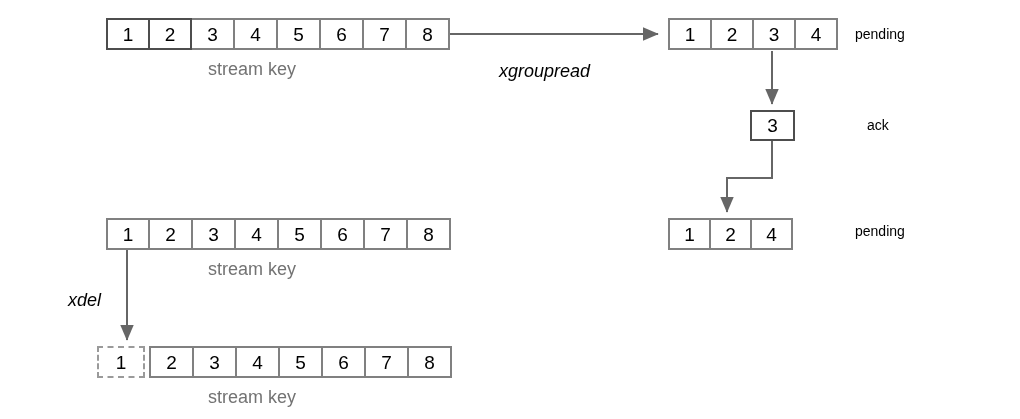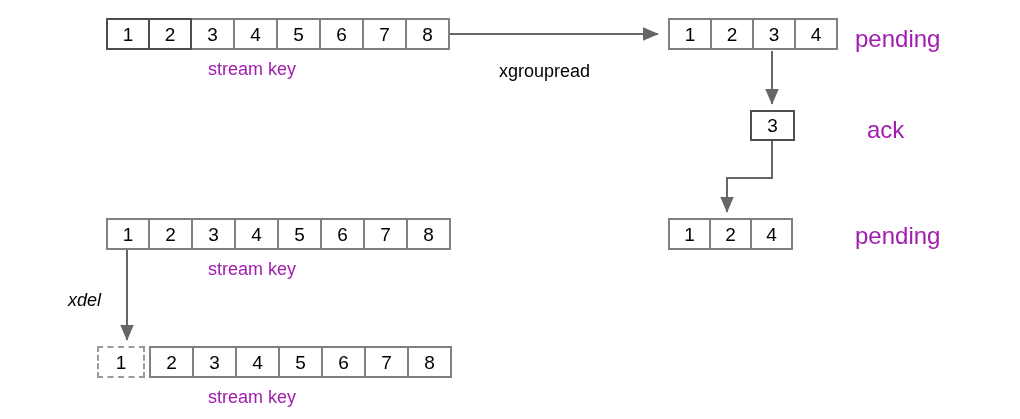--- a/index.html
+++ b/index.html
@@ -56,29 +56,29 @@
     border: 2px dashed #9a9a9a;
     margin-right: 4px;
     z-index: 2;
   }
   .cell.dashed + .cell {
     margin-left: 0;
   }
   .caption {
     position: absolute;
     font-size: 18px;
-    color: #a21caf;
+    color: #737373;
     white-space: nowrap;
     line-height: 1;
     text-align: center;
   }
   .side-label {
     position: absolute;
-    font-size: 24px;
-    color: #a21caf;
+    font-size: 14px;
+    color: #000000;
     white-space: nowrap;
     line-height: 1;
   }
   .edge-label {
     position: absolute;
     font-size: 18px;
     color: #000000;
     white-space: nowrap;
     line-height: 1;
   }
@@ -117,21 +117,21 @@
     <div class="cell dark" style="width:44px;height:32px;">2</div>
     <div class="cell" style="width:45px;height:32px;">3</div>
     <div class="cell" style="width:45px;height:32px;">4</div>
     <div class="cell" style="width:45px;height:32px;">5</div>
     <div class="cell" style="width:45px;height:32px;">6</div>
     <div class="cell" style="width:45px;height:32px;">7</div>
     <div class="cell" style="width:45px;height:32px;">8</div>
   </div>
   <div class="caption" style="left:208px; top:60px;">stream key</div>
 
-  <div class="edge-label" style="left:499px; top:62px;">xgroupread</div>
+  <div class="edge-label" style="left:499px; top:62px;font-style:italic;">xgroupread</div>
 
   <div class="row" style="left:668px; top:18px;">
     <div class="cell" style="width:44px;height:32px;">1</div>
     <div class="cell" style="width:44px;height:32px;">2</div>
     <div class="cell" style="width:44px;height:32px;">3</div>
     <div class="cell" style="width:44px;height:32px;">4</div>
   </div>
   <div class="side-label" style="left:855px; top:27px;">pending</div>
 
   <div class="row" style="left:750px; top:110px;">

